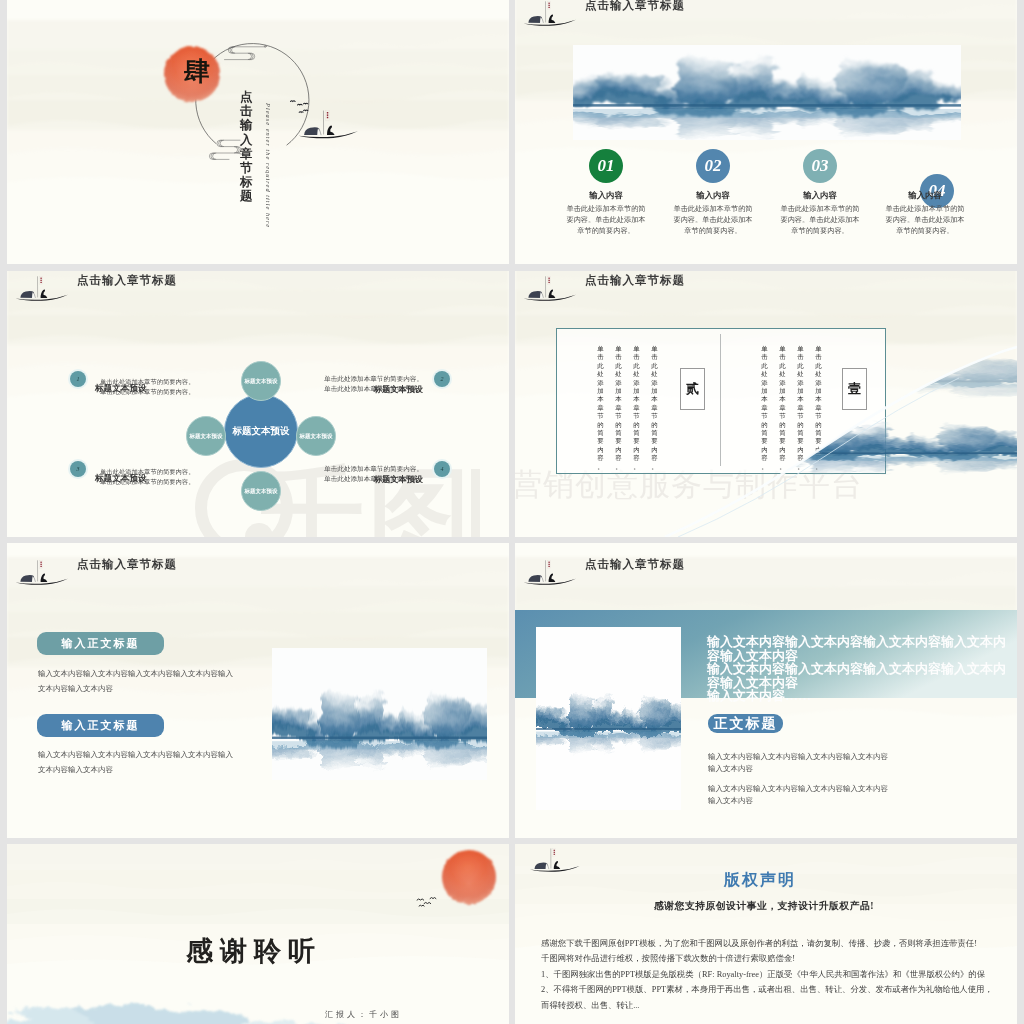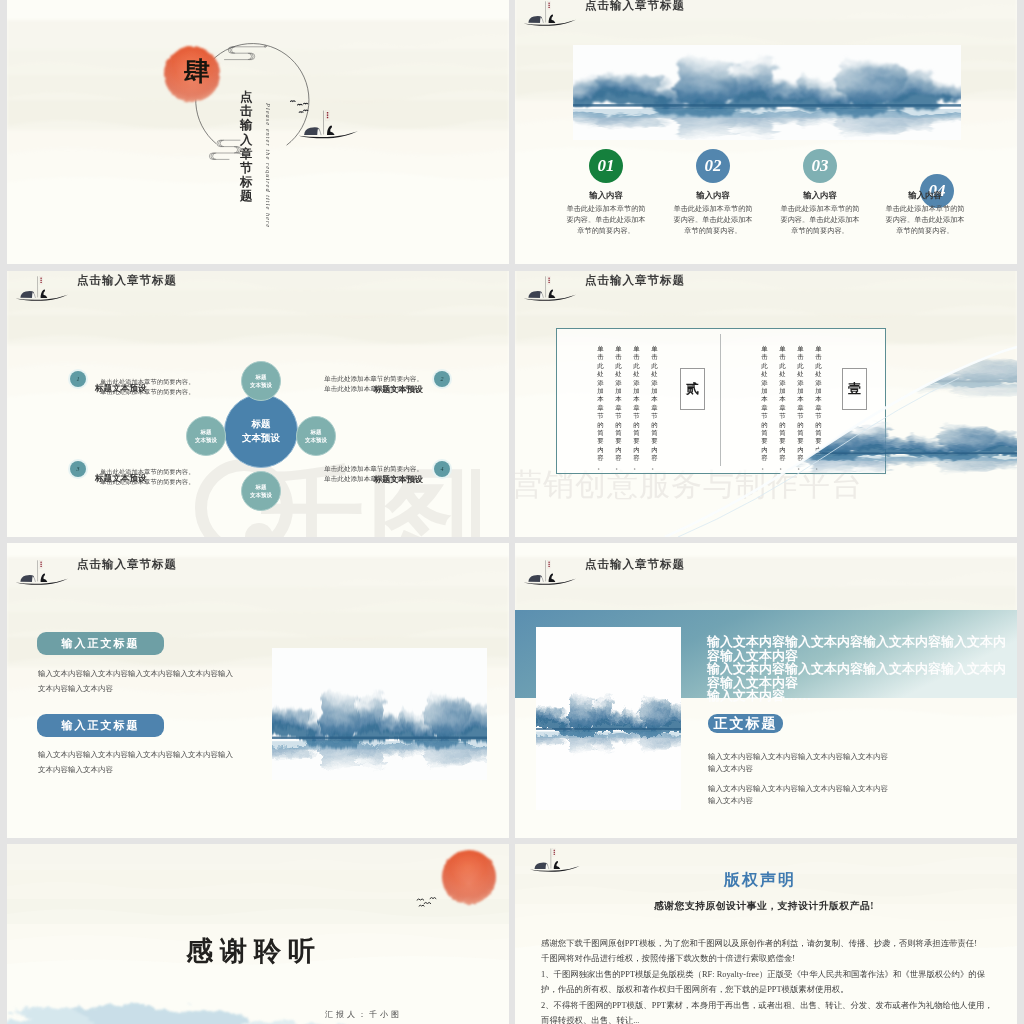--- a/index.html
+++ b/index.html
@@ -29,21 +29,21 @@
   .vstack{display:flex;flex-direction:column;align-items:center;}
   .vstack>span{display:block;}
 
   
   .numcirc{position:absolute;border-radius:50%;display:flex;align-items:center;justify-content:center;
            color:#fff;font-family:"Liberation Serif",serif;font-style:italic;font-weight:bold;}
   .itemtitle{position:absolute;text-align:center;font-family:"Liberation Serif",serif;font-weight:bold;color:#333;}
   .itembody{position:absolute;text-align:center;font-family:"Liberation Serif",serif;color:#4a4a4a;}
 
   
-  .petal{position:absolute;border-radius:50%;display:flex;flex-direction:column;align-items:center;justify-content:center;
+  .petal{position:absolute;border-radius:50%;display:flex;flex-direction:row;align-items:center;justify-content:center;
          color:#fff;font-family:"Liberation Serif",serif;font-weight:bold;text-align:center;}
   .badge{position:absolute;border-radius:50%;display:flex;align-items:center;justify-content:center;color:#1d4347;
          font-family:"Liberation Serif",serif;font-style:italic;box-shadow:0 0 0 2px #e7f3f3;}
   .cotitle{position:absolute;font-family:"Liberation Serif",serif;font-weight:bold;color:#333;margin-top:20px;}
   .cobody{position:absolute;font-family:"Liberation Serif",serif;color:#4a4a4a;}
 
   
   .vcol{font-size:6.4px;line-height:8.4px;color:#2f2f2f;font-family:"Liberation Serif",serif;width:7px;}
   .numbox{position:absolute;border:1px solid #999;display:flex;align-items:center;justify-content:center;
           font-family:"Liberation Serif",serif;font-weight:bold;color:#1d1d1d;background:rgba(255,255,255,.55);}
@@ -629,19 +629,18 @@
   </svg>
   <svg style="position:absolute;left:10px;top:4px;width:64px;height:28px" viewBox="0 0 67 34">
         <use href="#boatmark"></use>
       </svg>
   <div class="cptitle" style="left:180px;top:26px;width:130px;text-align:center;font-size:16px;">版权声明</div>
   <div class="cpsub" style="left:109px;top:56px;width:280px;text-align:center;font-size:9.8px;">感谢您支持原创设计事业，支持设计升版权产品!</div>
   <div style="position:absolute;left:26px;top:92px;width:470px;font-family:'Liberation Serif',serif;font-size:8.4px;line-height:15.4px;color:#3d3d3d;">
     <div>感谢您下载千图网原创PPT模板，为了您和千图网以及原创作者的利益，请勿复制、传播、抄袭，否则将承担连带责任!</div>
     <div>千图网将对作品进行维权，按照传播下载次数的十倍进行索取赔偿金!</div>
     <div>1、千图网独家出售的PPT模版是免版税类（RF: Royalty-free）正版受《中华人民共和国著作法》和《世界版权公约》的保</div>
-    <div>护，作品的所有权、版权和著作权归千图网所有，您下载的是PPT模版素材使用权。</div>
     <div>2、不得将千图网的PPT模版、PPT素材，本身用于再出售，或者出租、出售、转让、分发、发布或者作为礼物给他人使用，</div>
     <div>而得转授权、出售、转让...</div>
   </div>
 </div>
 
 </div>
 
 </body></html>

